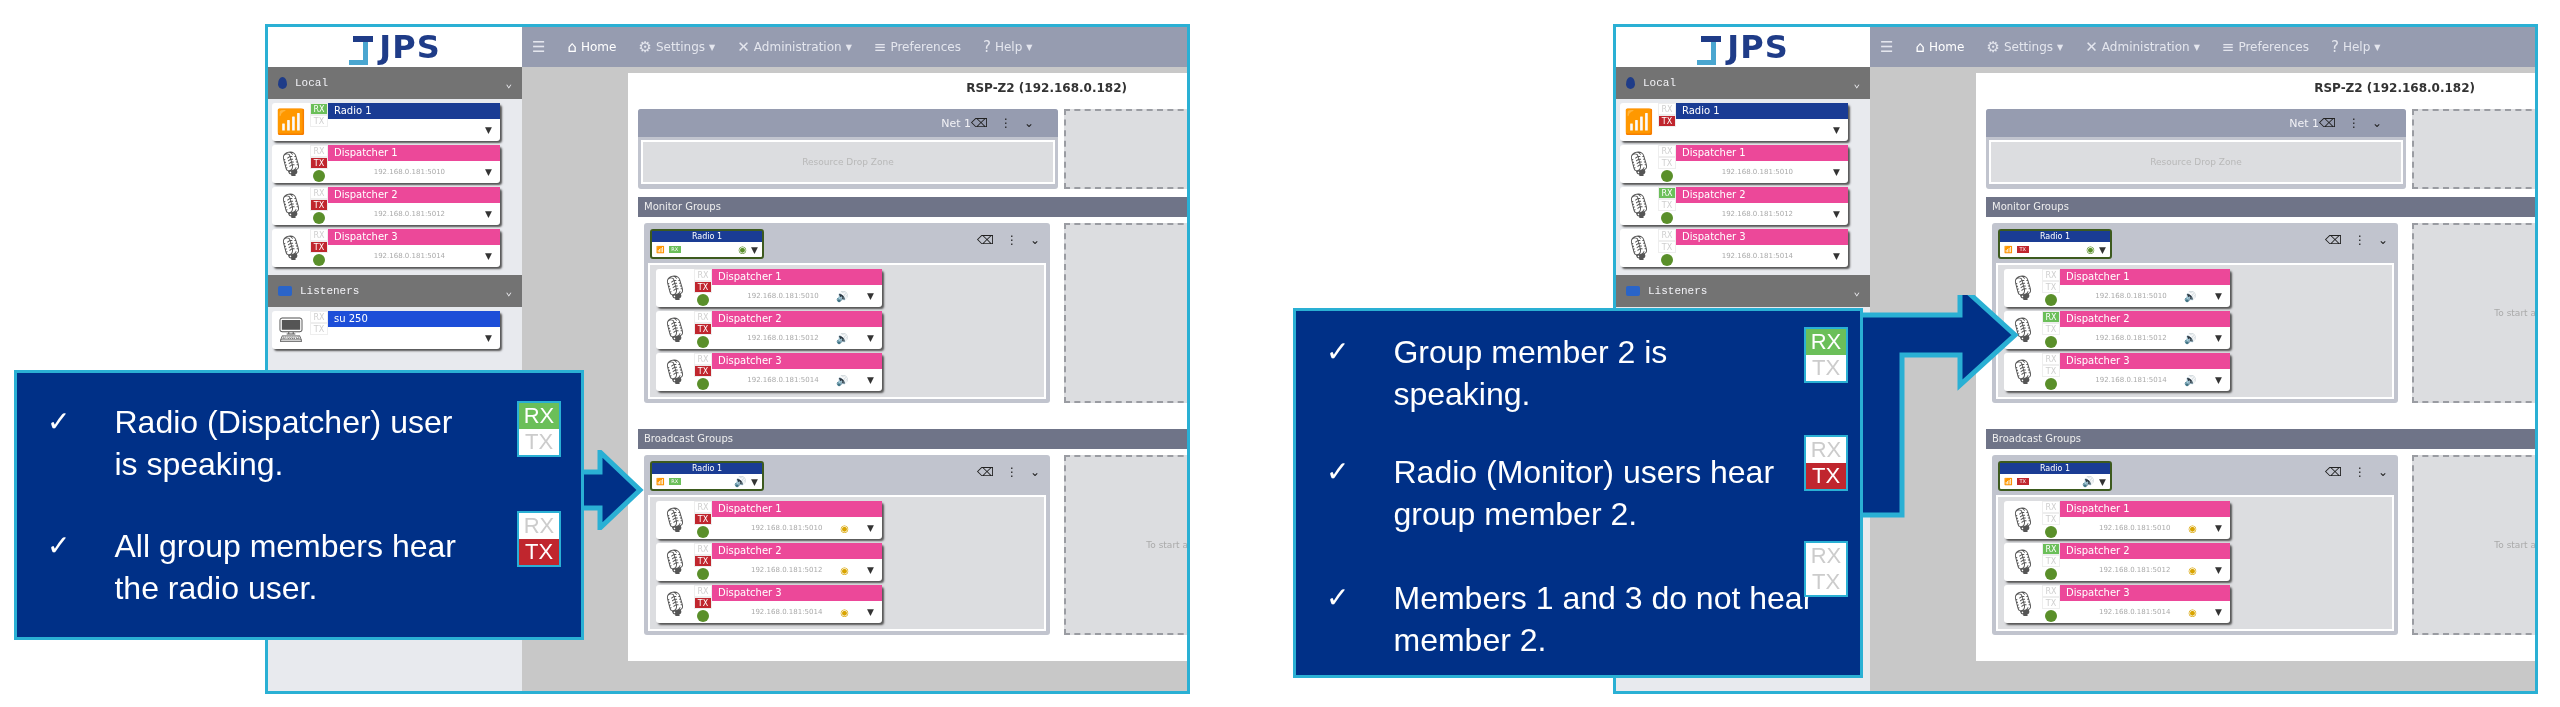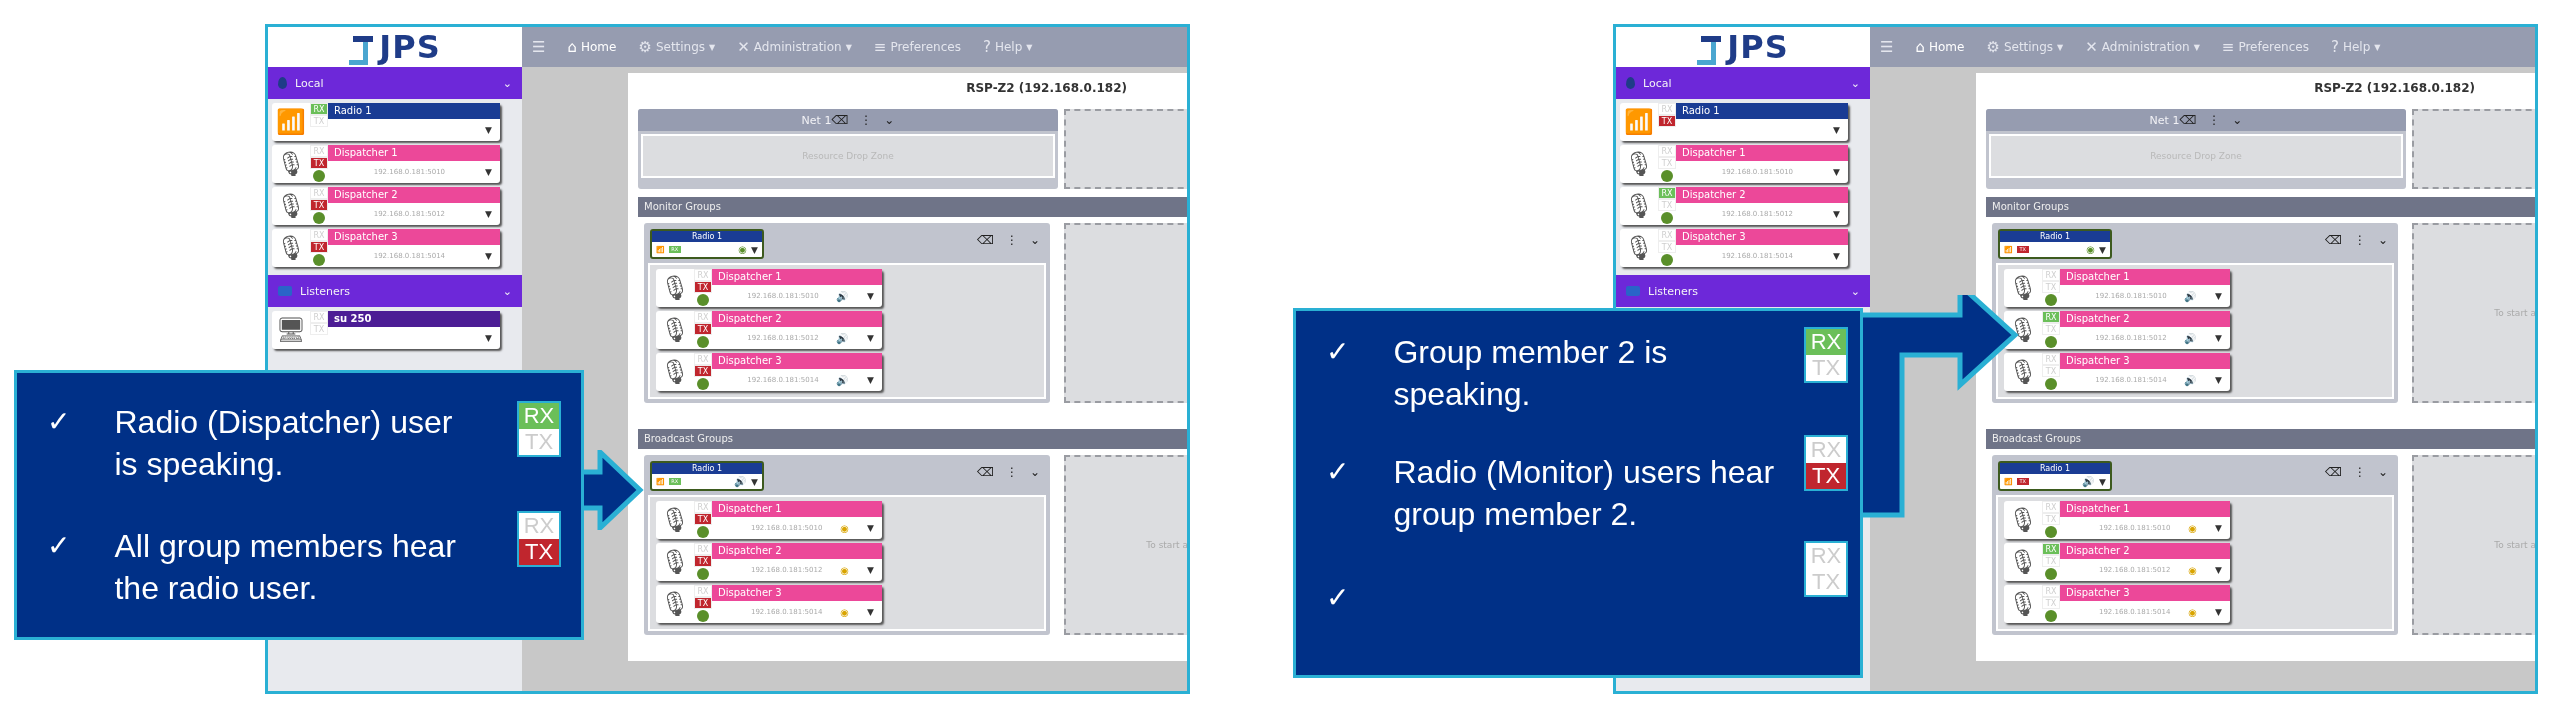--- a/index.html
+++ b/index.html
@@ -15,45 +15,45 @@
   .logo-mark::after { content: ""; position: absolute; left: 0; top: 8px; width: 14px; height: 18px; border-right: 5px solid #4aa6d0; border-bottom: 5px solid #4aa6d0; }
   .logo-text { font-size: 32px; font-weight: bold; color: #1f3c88; letter-spacing: 1px; }
 
   .navbar { position: absolute; left: 254px; top: 0; right: 0; height: 40px; background: #969cb0; display: flex; align-items: center; gap: 22px; padding-left: 10px; color: #e4e6ee; font-size: 12px; }
   .nav-item { display: flex; align-items: center; gap: 4px; white-space: nowrap; }
   .nav-item.active { color: #ffffff; }
   .nav-icon { font-size: 15px; }
   .nav-caret { font-size: 8px; }
 
   .sidebar { position: absolute; left: 0; top: 40px; width: 254px; bottom: 0; background: #e8eaee; }
-  .side-header { height: 28px; background: #6d28d9; color: #f2f2f6; display: flex; align-items: center; padding: 16px 10px; font-size: 11px; justify-content: space-between; }
+  .side-header { height: 28px; background: #737373; color: #f2f2f6; display: flex; align-items: center; padding: 16px 10px; font-size: 11px; justify-content: space-between; font-family: Liberation Mono, monospace; }
   .side-header .lbl { display: flex; align-items: center; gap: 8px; }
   .pin { width: 9px; height: 12px; background: #1f3c88; border-radius: 50% 50% 50% 50% / 60% 60% 40% 40%; }
   .listener-ico { width: 14px; height: 10px; background: #2a64c8; border-radius: 2px; }
 
   .res-card { position: relative; margin: 4px 4px 0 4px; width: 228px; height: 38px; background: #fff; border-radius: 3px; box-shadow: 2px 2px 2px #555; display: flex; }
   .res-icon { width: 38px; height: 38px; display: flex; align-items: center; justify-content: center; font-size: 24px; color: #555; }
   .rxtx { width: 18px; display: flex; flex-direction: column; font-size: 8px; align-items: center; }
   .rxtx span { width: 18px; height: 12px; line-height: 12px; text-align: center; color: #cfcfcf; border: 1px solid #eee; }
   .rxtx span.rx-on { background: #6bbf59; color: #fff; }
   .rxtx span.tx-on { background: #c0262e; color: #fff; }
   .dot { width: 12px; height: 12px; border-radius: 50%; background: #5a8f2a; margin-top: 1px; }
   .res-body { flex: 1; display: flex; flex-direction: column; }
   .res-title { height: 16px; color: #fff; font-size: 10px; padding-left: 6px; line-height: 16px; }
   .res-title.radio { background: #1a3c94; }
   .res-title.disp { background: #ec4899; }
-  .res-title.black { background: #4c1d95; font-weight: bold; }
+  .res-title.black { background: #1d4ed8; }
   .res-sub { flex: 1; display: flex; align-items: center; justify-content: flex-end; padding-right: 8px; font-size: 7px; color: #aaa; gap: 40px; }
   .caret-down { font-size: 9px; color: #333; }
 
   .content { position: absolute; left: 360px; top: 46px; right: 0; bottom: 30px; background: #fff; }
   .rsp-title { position: absolute; right: 60px; top: 8px; font-size: 12px; font-weight: bold; color: #333; }
 
   .net-panel { position: absolute; left: 10px; top: 36px; width: 420px; height: 80px; background: #c1c4ce; border-radius: 3px; }
-  .panel-head { height: 22px; background: #969cb0; color: #f2f2f6; font-size: 11px; display: flex; align-items: center; justify-content: center; padding: 0 24px; border-radius: 3px 3px 0 0; }
+  .panel-head { height: 28px; background: #969cb0; color: #f2f2f6; font-size: 11px; display: flex; align-items: center; justify-content: flex-end; padding: 0 24px; border-radius: 3px 3px 0 0; }
   .panel-tools { display: flex; gap: 12px; color: #222; font-size: 12px; }
   .drop-zone { margin: 3px; height: 44px; background: #dcdde0; border: 2px solid #fff; display: flex; align-items: center; justify-content: center; color: #b8b8b8; font-size: 9px; }
   .dashed { position: absolute; background: #dcdde0; border: 2px dashed #9a9ca2; color: #aaa; font-size: 9px; display: flex; align-items: center; justify-content: flex-end; padding-right: 4px; }
 
   .group-bar { position: absolute; left: 10px; right: 0; height: 20px; background: #6f7488; color: #eee; font-size: 10px; padding-left: 6px; line-height: 20px; }
   .group-panel { position: absolute; left: 16px; width: 406px; height: 180px; background: #c1c4ce; border-radius: 3px; }
   .group-inner { position: absolute; left: 4px; right: 4px; top: 40px; bottom: 4px; background: #dcdde0; border: 2px solid #fff; }
   .mini-radio { position: absolute; left: 6px; top: 6px; width: 114px; height: 30px; background: #fff; border: 2px solid #3d5a1e; border-radius: 3px; }
   .mini-radio .t { height: 11px; background: #1a3c94; color: #fff; font-size: 8px; text-align: center; line-height: 11px; }
   .mini-radio .b { display: flex; align-items: center; height: 15px; padding: 0 4px; gap: 4px; font-size: 7px; }
@@ -653,20 +653,21 @@
   <div class="bullet" style="top:20px">
       <span class="check">✓</span>
       <span style="width:380px">Group member 2 is speaking.</span>
     </div>
   <div class="bullet" style="top:140px">
       <span class="check">✓</span>
       <span style="width:400px">Radio (Monitor) users hear group member 2.</span>
     </div>
   <div class="bullet" style="top:266px">
       <span class="check">✓</span>
+      <span style="width:420px">Members 1 and 3 do not hear member 2.</span>
     </div>
   <div class="badge" style="left:508px;top:16px">
       <span class="rx-on">RX</span>
       <span>TX</span>
     </div>
   <div class="badge" style="left:508px;top:124px">
       <span>RX</span>
       <span class="tx-on">TX</span>
     </div>
   <div class="badge" style="left:508px;top:230px">

